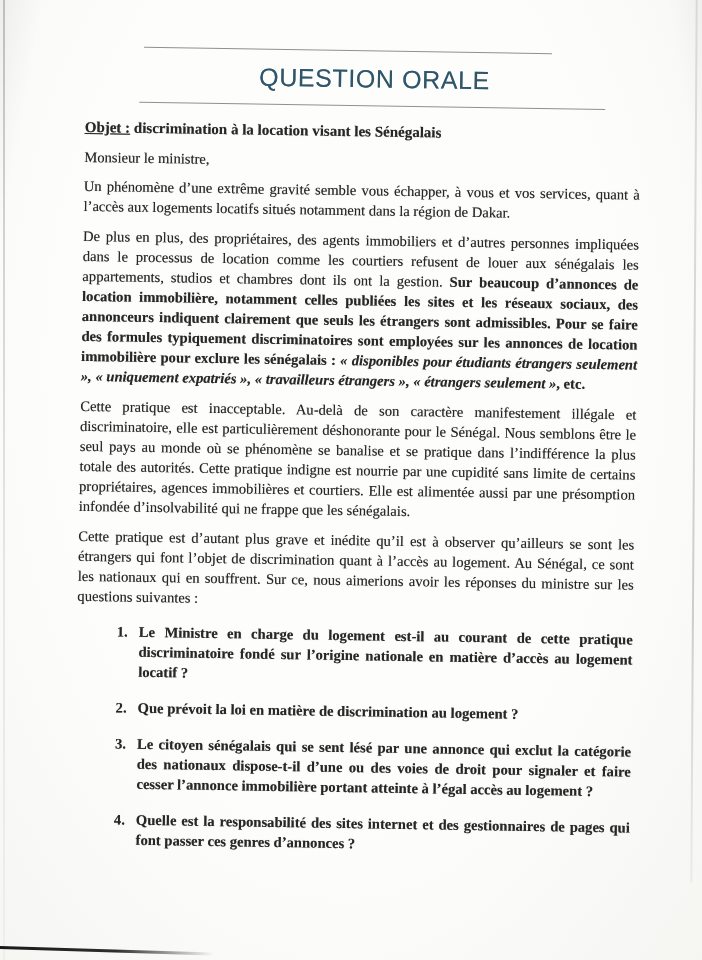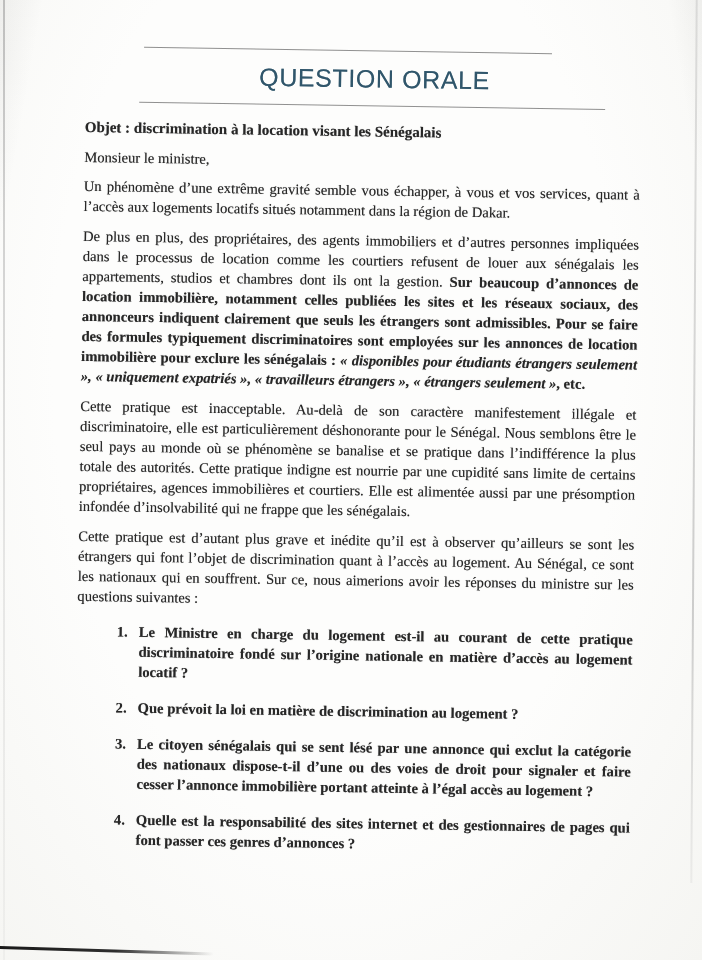--- a/index.html
+++ b/index.html
@@ -51,21 +51,21 @@
   .doc-title {
     margin: 13px 0 12px 0;
     font-family: "Liberation Sans", sans-serif;
     font-weight: 400;
     font-size: 25px;
     letter-spacing: 0.6px;
     text-align: center;
     text-shadow: 0 0 0.5px rgba(48,86,107,0.6);
   }
   .subject { margin: 17px 0 13px 0; font-weight: 700; font-size: 15px; }
-  .subject-label { }
+  .subject-label { text-decoration: underline; }
   .salutation { margin: 0 0 10px 0; font-size: 14.6px; }
   .para {
     margin: 0 0 10px 0;
     font-size: 14.6px;
     line-height: 20px;
     text-align: justify;
   }
   .b { font-weight: 700; }
   .bi { font-weight: 700; font-style: italic; }
   .questions { list-style: none; margin: 15px 0 0 40px; padding: 0; }

